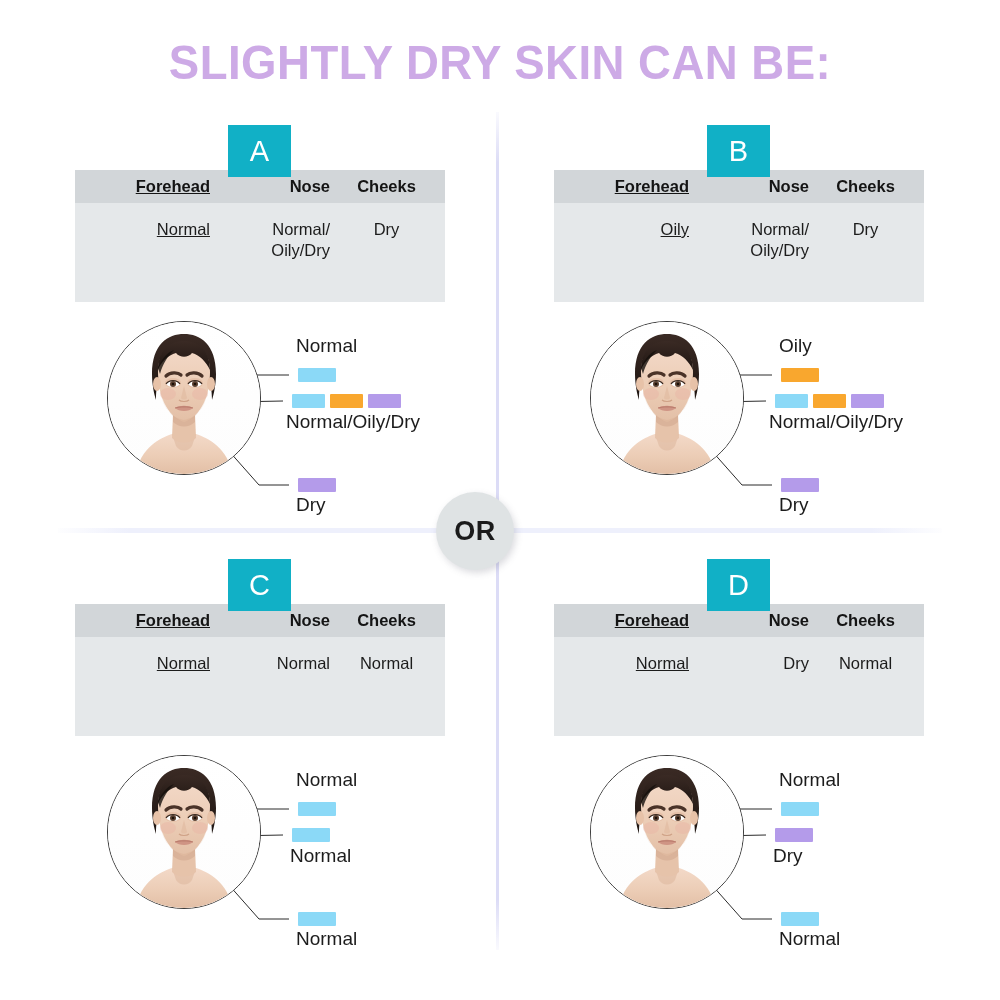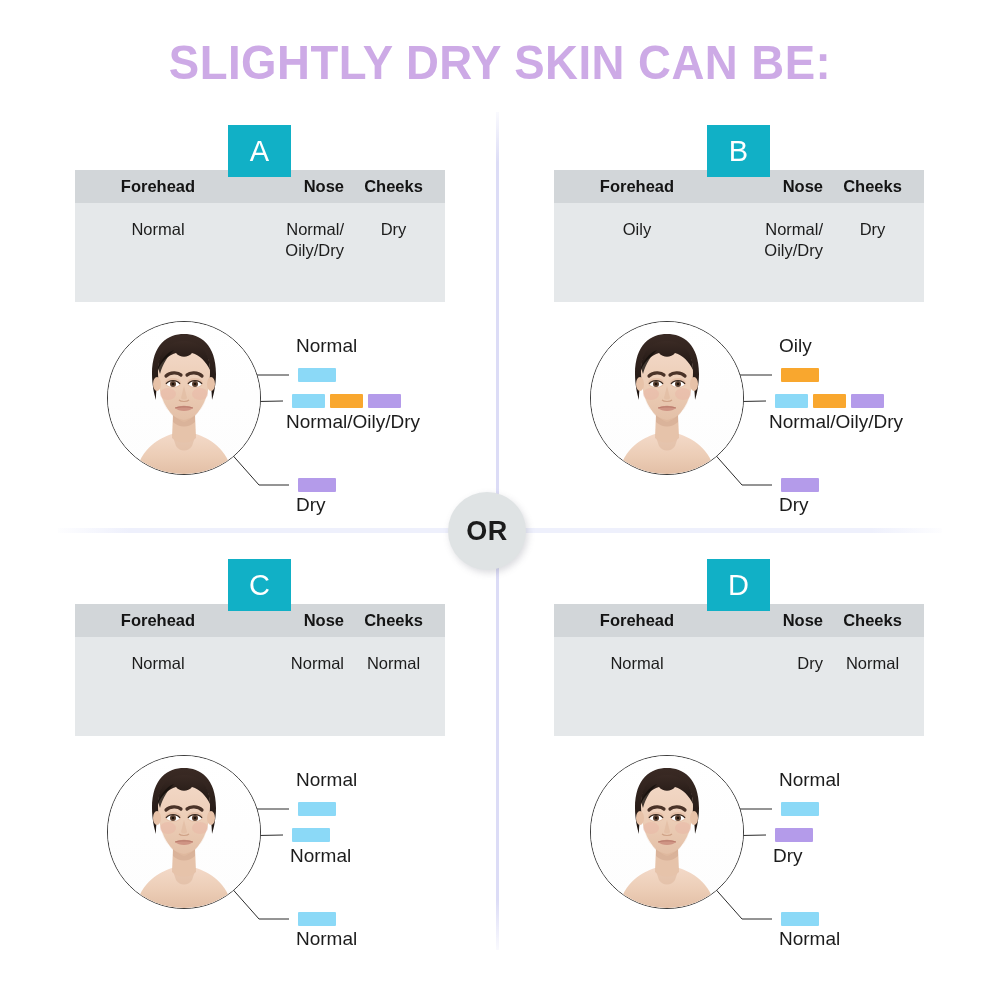--- a/index.html
+++ b/index.html
@@ -55,21 +55,21 @@
     background: linear-gradient(to right,
        rgba(238,240,252,0.1) 0%,
        #eef0fc 8%,
        #eef0fc 92%,
        rgba(238,240,252,0.1) 100%);
   }
 
   
   .or-badge {
     position: absolute;
-    left: 448px;
+    left: 436px;
     top: 492px;
     width: 78px;
     height: 78px;
     border-radius: 50%;
     background: #dfe3e4;
     box-shadow: 2px 3px 7px rgba(90,90,110,0.22);
     display: flex;
     align-items: center;
     justify-content: center;
     font-size: 27px;
@@ -114,21 +114,21 @@
     box-sizing: border-box;
   }
   .tbl .col {
     flex: 1 1 0;
     text-align: center;
     font-size: 16.5px;
     line-height: 21px;
   }
   .tbl .thead .col { font-weight: bold; color: #141414; }
   .tbl .tbody .col { color: #1c1c1c; }
-  .tbl .col.c1 { text-align: center;  padding-left: 17px; flex: 0 0 132px; }
+  .tbl .col.c1 { text-align: right;  padding-left: 3px; flex: 0 0 132px; text-decoration: underline; }
   .tbl .col.c2 { text-align: right; flex: 0 0 120px; }
   .tbl .col.c3 { text-align: center; flex: 1 1 auto; padding-right: 2px; }
 
   
   .diagram { position: absolute; width: 420px; height: 205px; }
   .diagram svg { position: absolute; left: 0; top: 0; }
 
   .swatch-row {
     position: absolute;
     display: flex;

